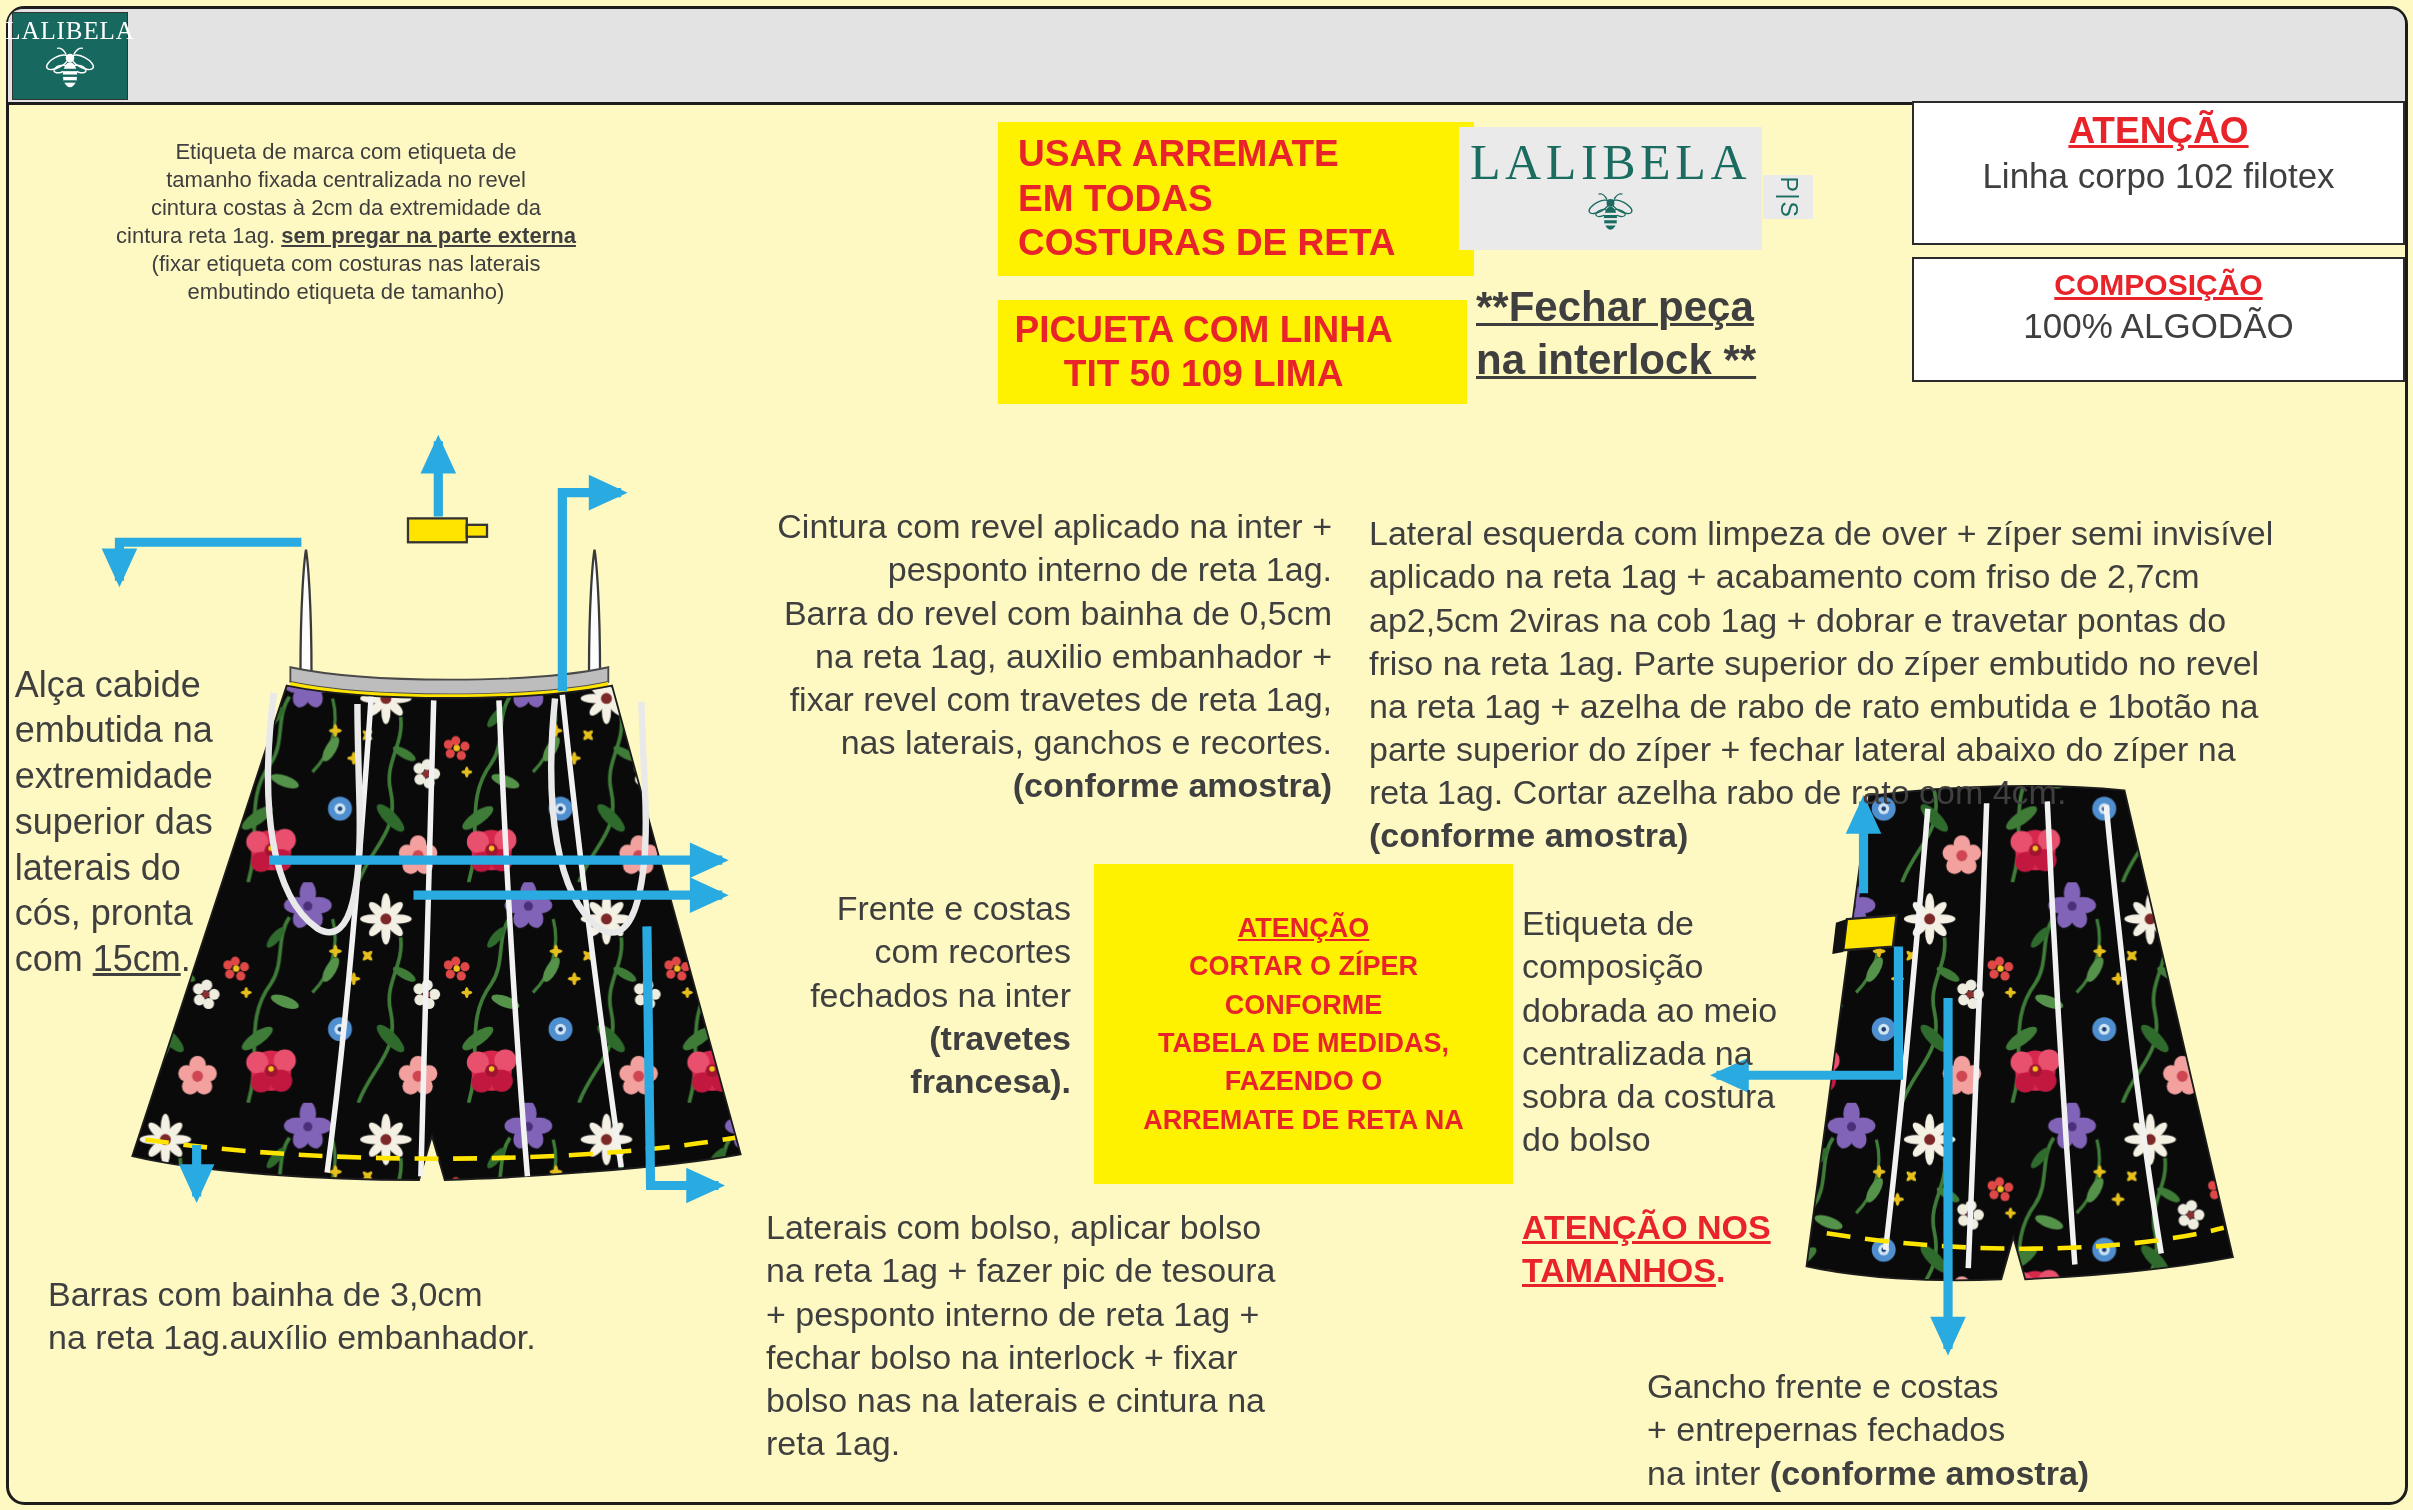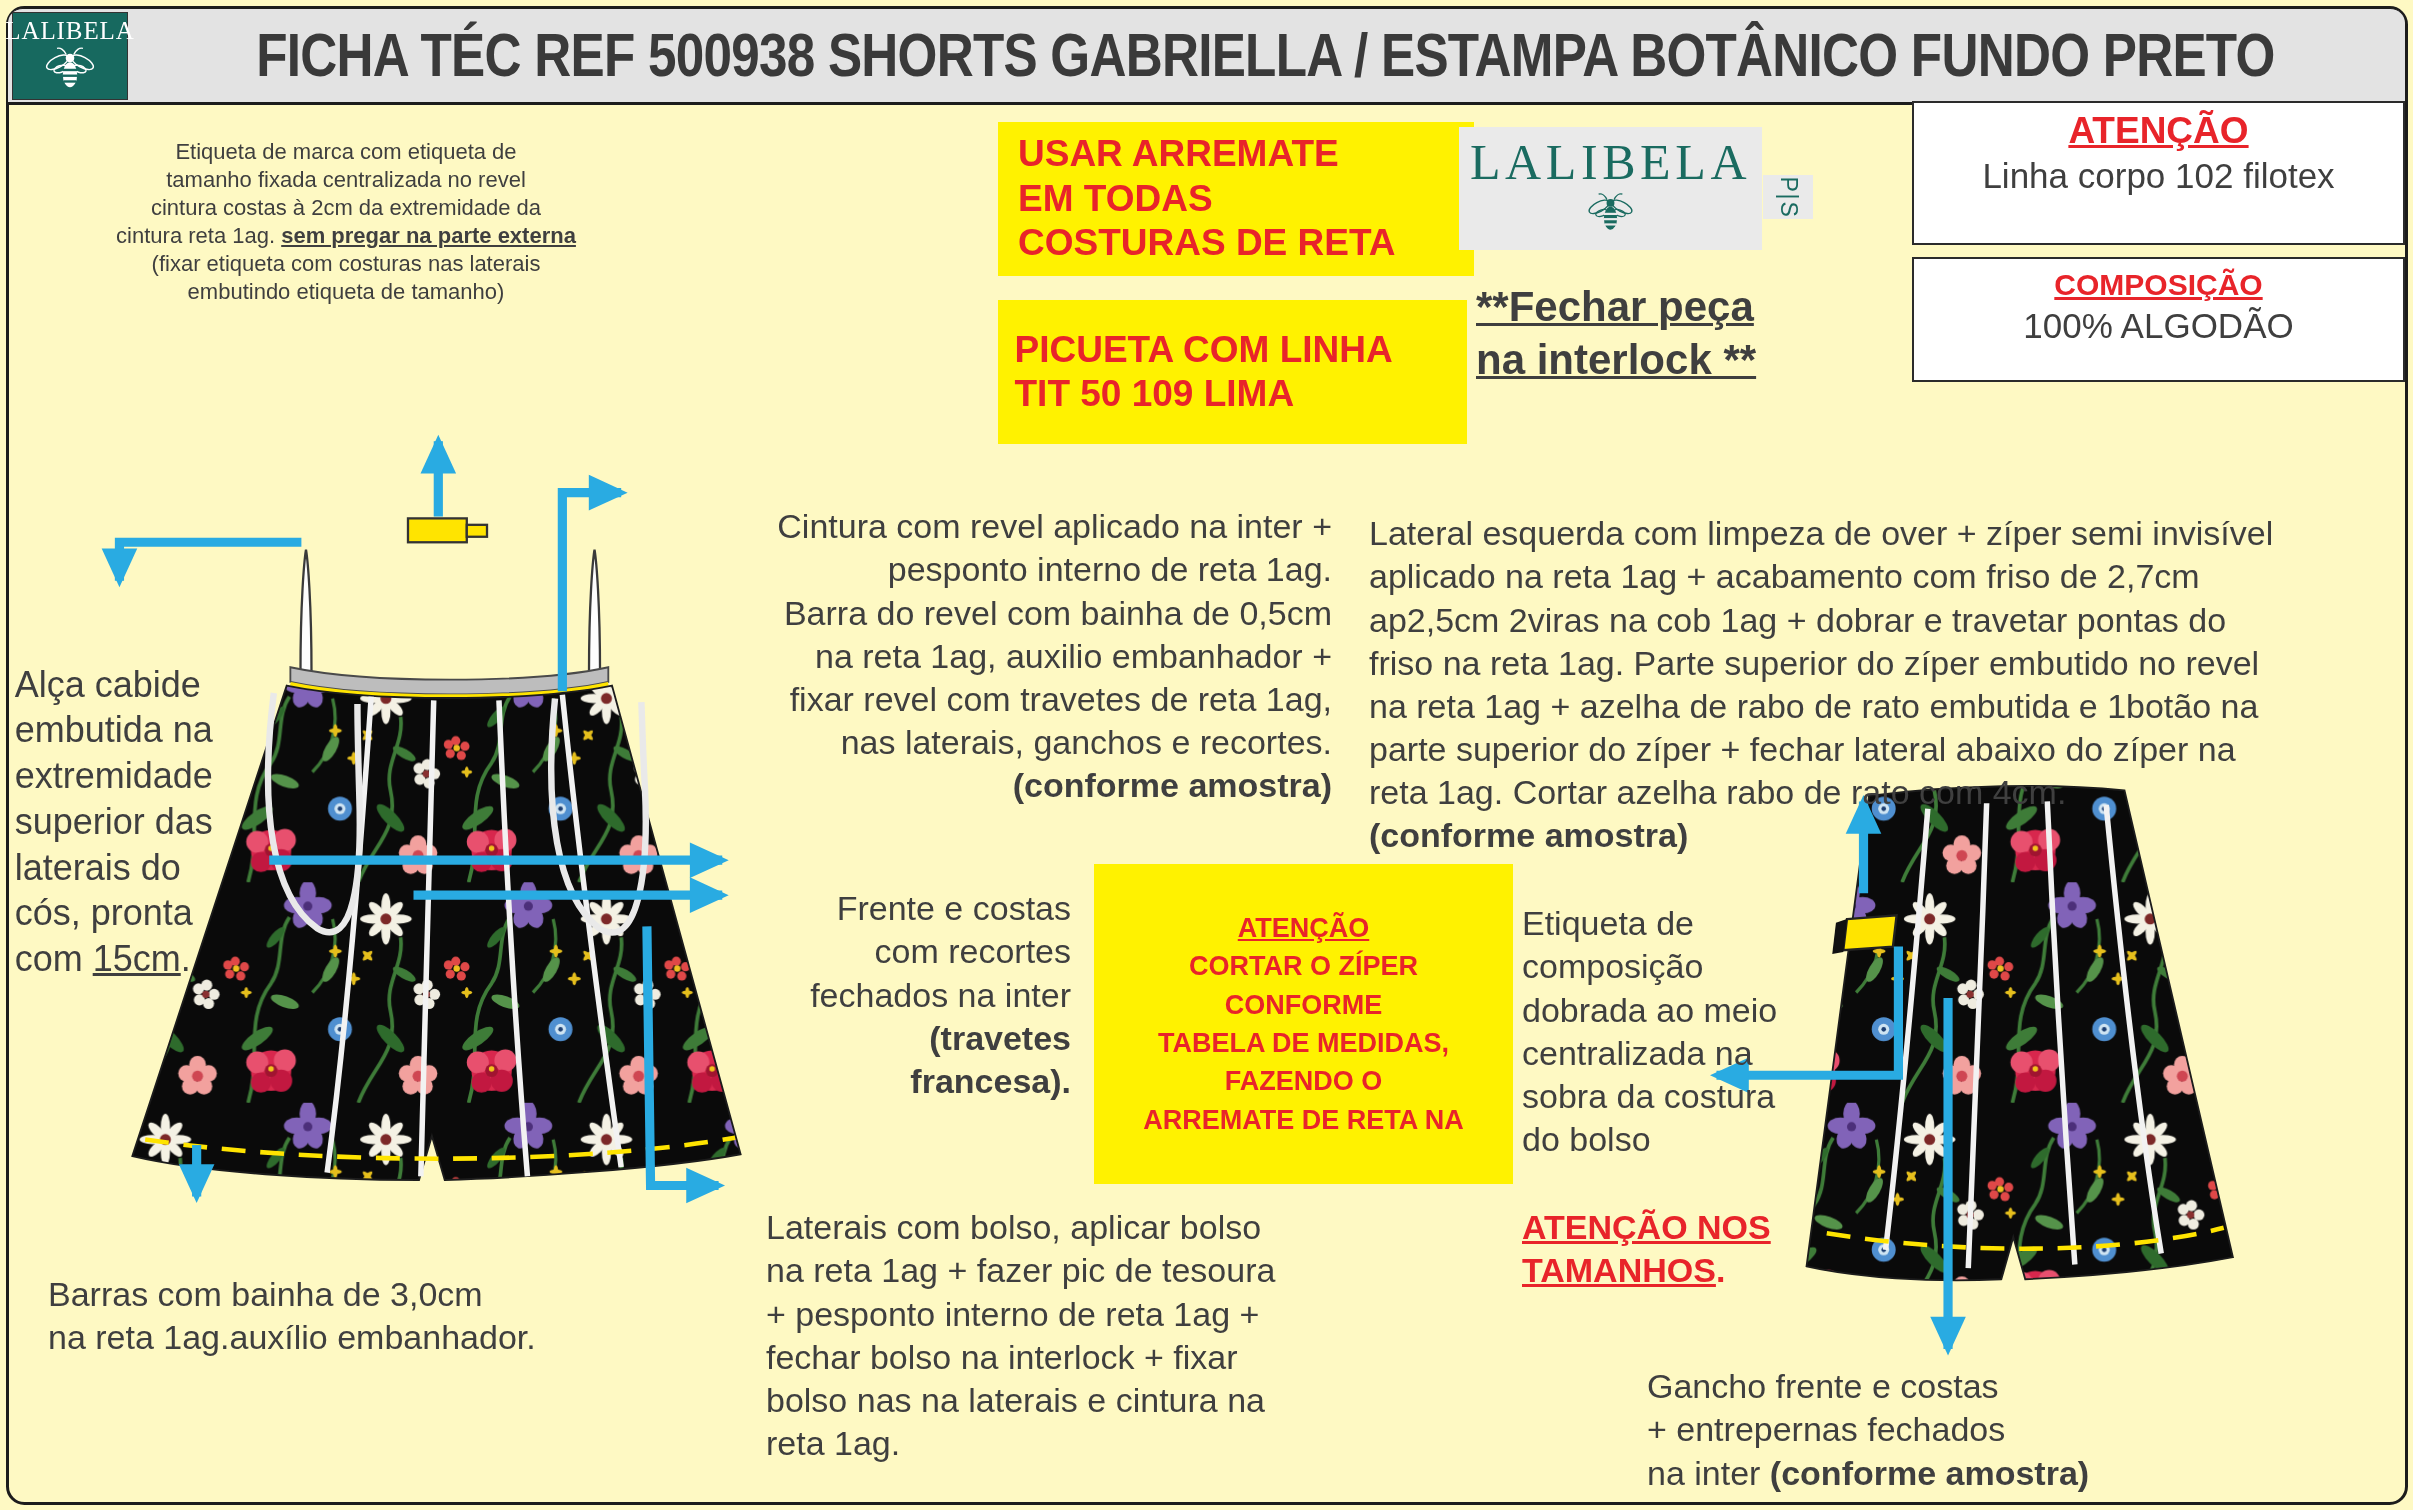--- a/index.html
+++ b/index.html
@@ -32,22 +32,22 @@
   .n-frente{left:779px;top:844px;width:292px;}
   .n-comp{left:1522px;top:859px;width:326px;}
   .n-laterais{left:766px;top:1163px;width:607px;}
   .n-barras{left:48px;top:1230px;width:551px;}
   .n-gancho{left:1647px;top:1322px;width:533px;}
   .warn-line{margin-top:1.8px;white-space:pre-line;}
   
   .ybox{position:absolute;background:#fff200;color:#e8242a;font-weight:bold;z-index:4;}
   .ybox1{left:998px;top:122px;width:436px;height:154px;font-size:37px;line-height:1.2;
          display:flex;align-items:center;padding:0 20px;white-space:pre-line;}
-  .ybox2{left:998px;top:300px;width:436px;height:144px;font-size:37px;line-height:1.2;
-         display:flex;align-items:center;padding:0 16.5px;white-space:pre-line;}
+  .ybox2{left:998px;top:300px;width:436px;height:104px;font-size:37px;line-height:1.2;
+         display:flex;align-items:center;padding:0 16.5px;white-space:pre-line;text-align:center;}
   .zipbox{left:1094px;top:864px;width:419px;height:320px;font-size:27px;line-height:1.42;
           display:flex;flex-direction:column;justify-content:center;text-align:center;padding:0 9.2px;box-sizing:border-box;}
   .zipbox .zl{display:block;}
   
   .brand-card{position:absolute;left:1459px;top:127px;width:303px;height:123px;background:#eaeaea;z-index:4;
               display:flex;flex-direction:column;align-items:center;}
   .brand-card .bc-text{color:#1a6b60;font-family:"Liberation Serif", serif;font-size:50px;letter-spacing:4.6px;margin-top:5.5px;}
   .bc-tab{position:absolute;left:1763px;top:175px;width:50px;height:44px;background:#eaeaea;z-index:4;
           display:flex;align-items:center;justify-content:center;}
   .bc-tab span{transform:rotate(90deg);color:#1a6b60;font-size:23px;letter-spacing:1.8px;}
@@ -83,23 +83,20 @@
           <ellipse cx="80" cy="50" rx="14" ry="7" transform="rotate(18 80 50)"></ellipse>
         </g>
         <circle cx="60" cy="27" r="9" fill="#ffffff"></circle>
         <ellipse cx="60" cy="62" rx="15" ry="26" fill="#ffffff"></ellipse>
         <g stroke="#17695f" stroke-width="5">
           <line x1="45" y1="52" x2="75" y2="52"></line>
             <line x1="44" y1="64" x2="76" y2="64"></line>
             <line x1="47" y1="76" x2="73" y2="76"></line>
         </g>
       </svg>
-    </div>
-    <div class="title-wrap">
-      <span class="title-text">FICHA TÉC REF 500938 SHORTS GABRIELLA / ESTAMPA BOTÂNICO FUNDO PRETO</span>
     </div>
   </div>
 
   <svg id="art" width="2413" height="1510" viewBox="0 0 2626 1643">
     <defs>
       <marker id="ah" viewBox="0 0 10 10" refX="8" refY="5" markerWidth="4.8" markerHeight="4.4" orient="auto">
         <path d="M0,0.6 L9.6,5 L0,9.4 Z" fill="#29abe2"></path>
       </marker>
       <pattern id="floral" width="240" height="240" patternUnits="userSpaceOnUse">
         <rect width="240" height="240" fill="#0a0a0a"></rect>

